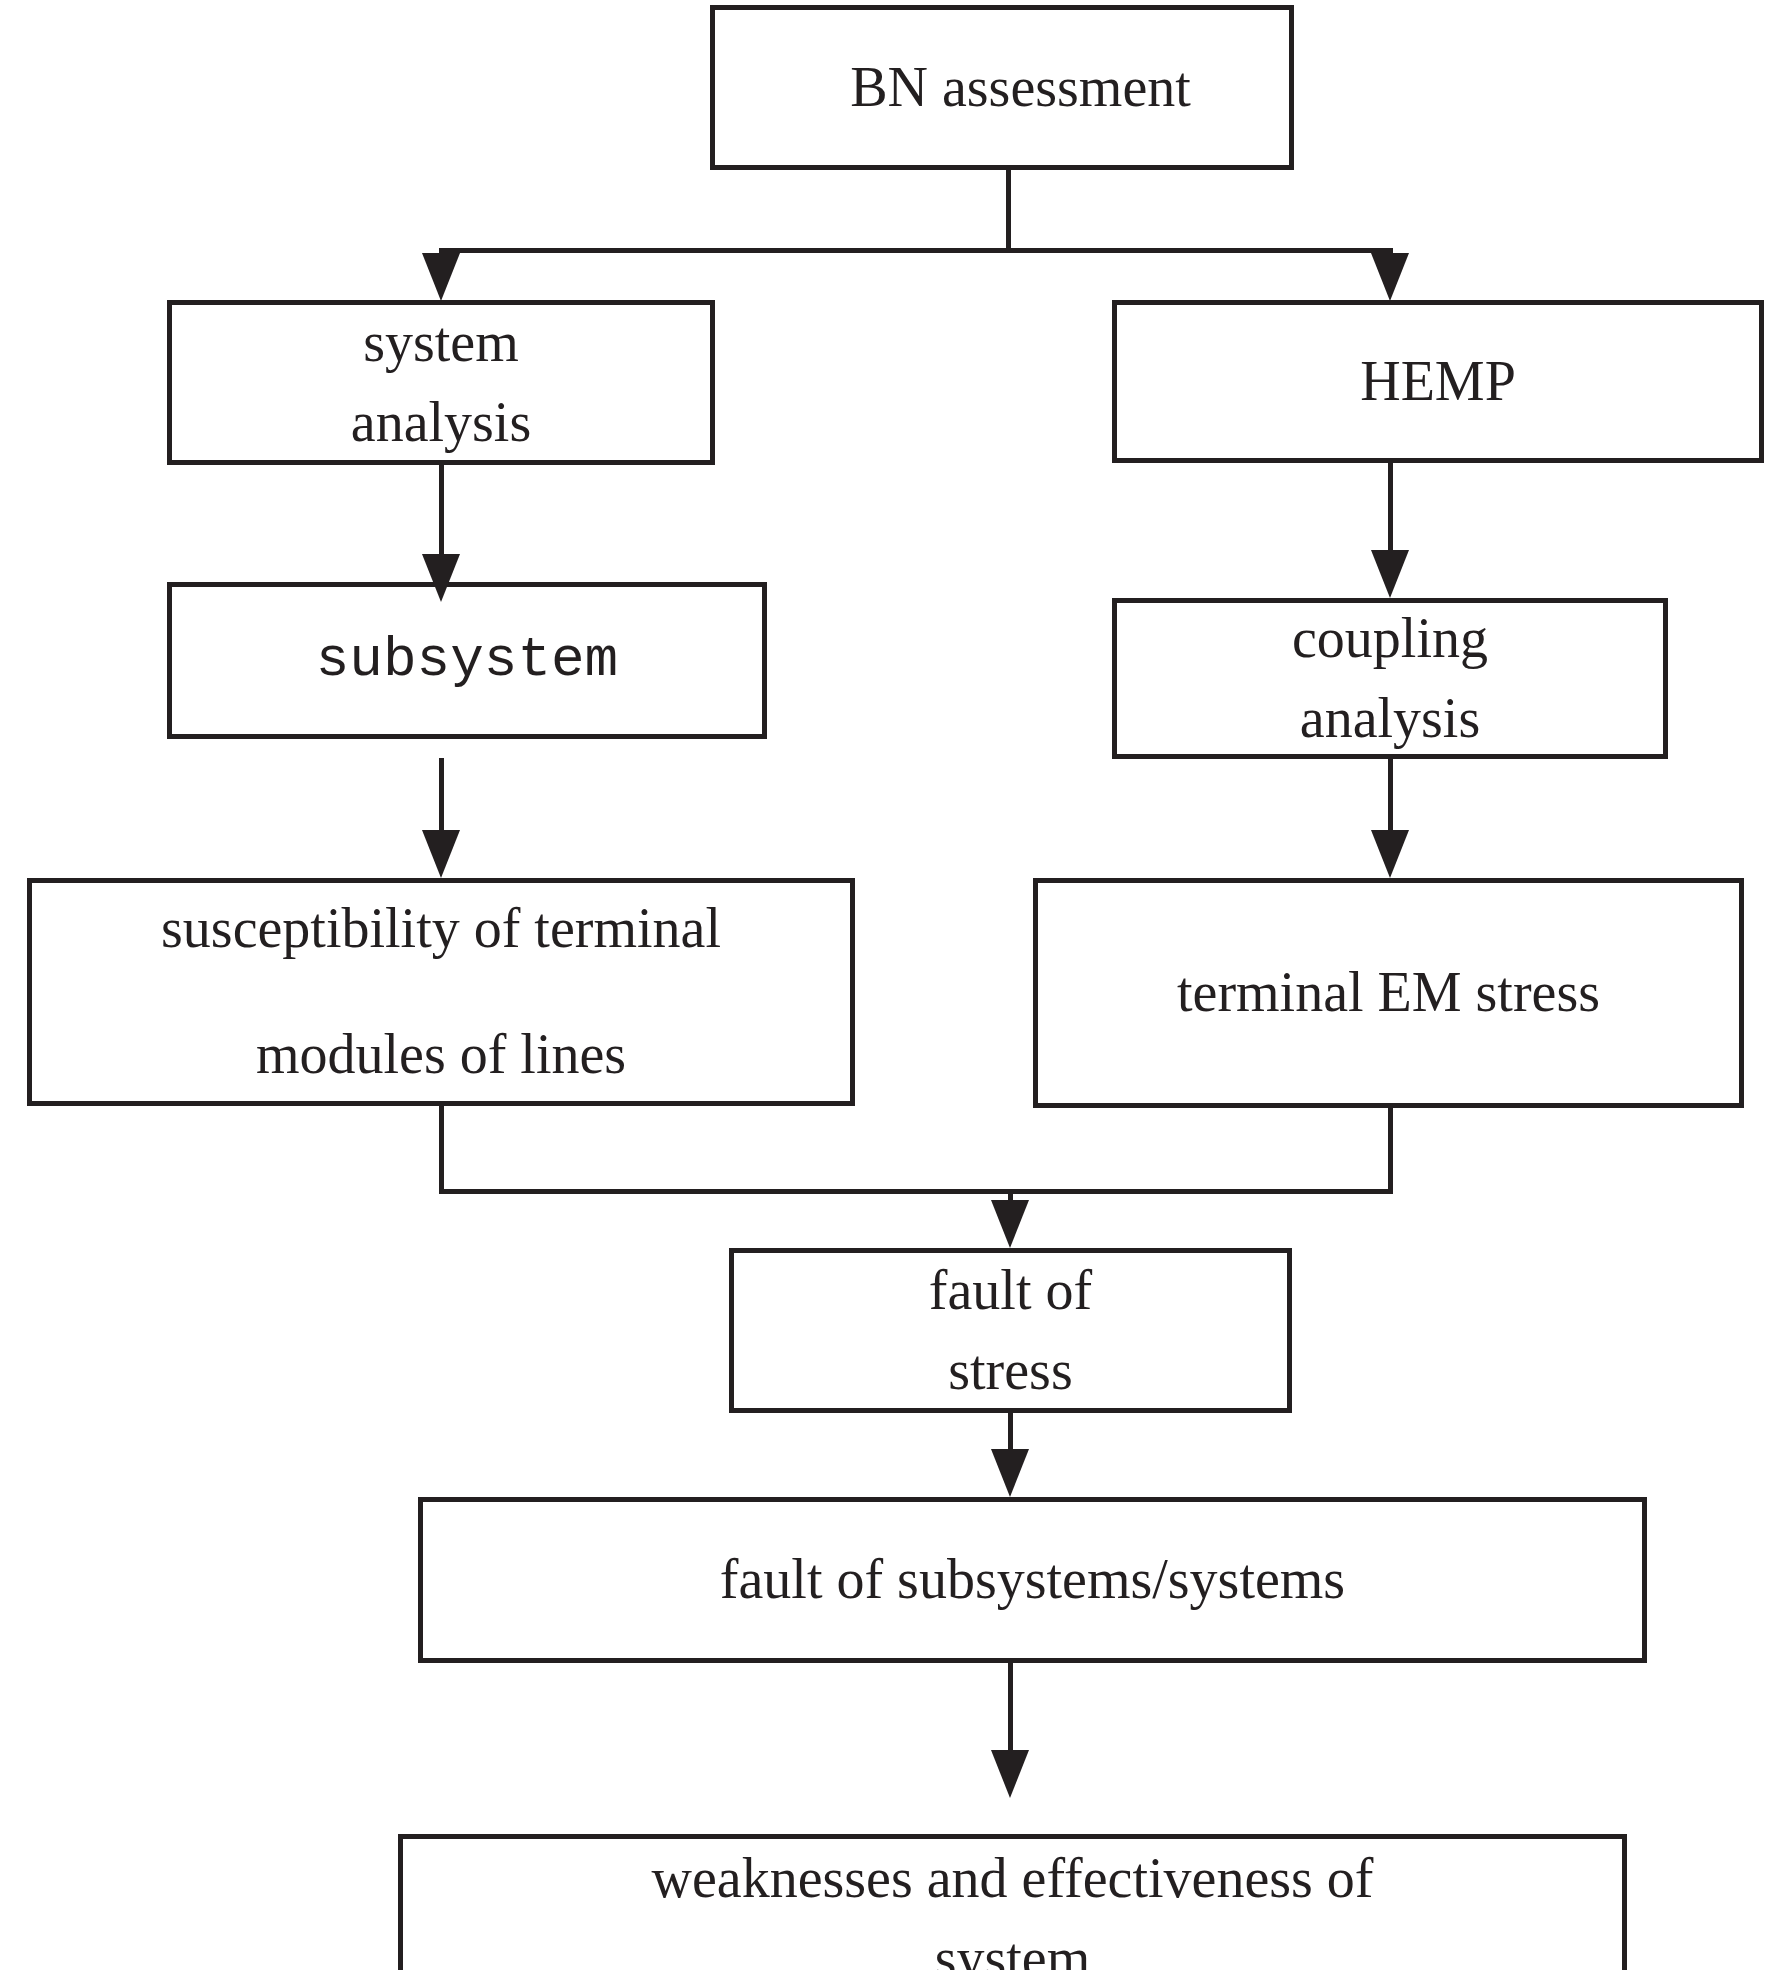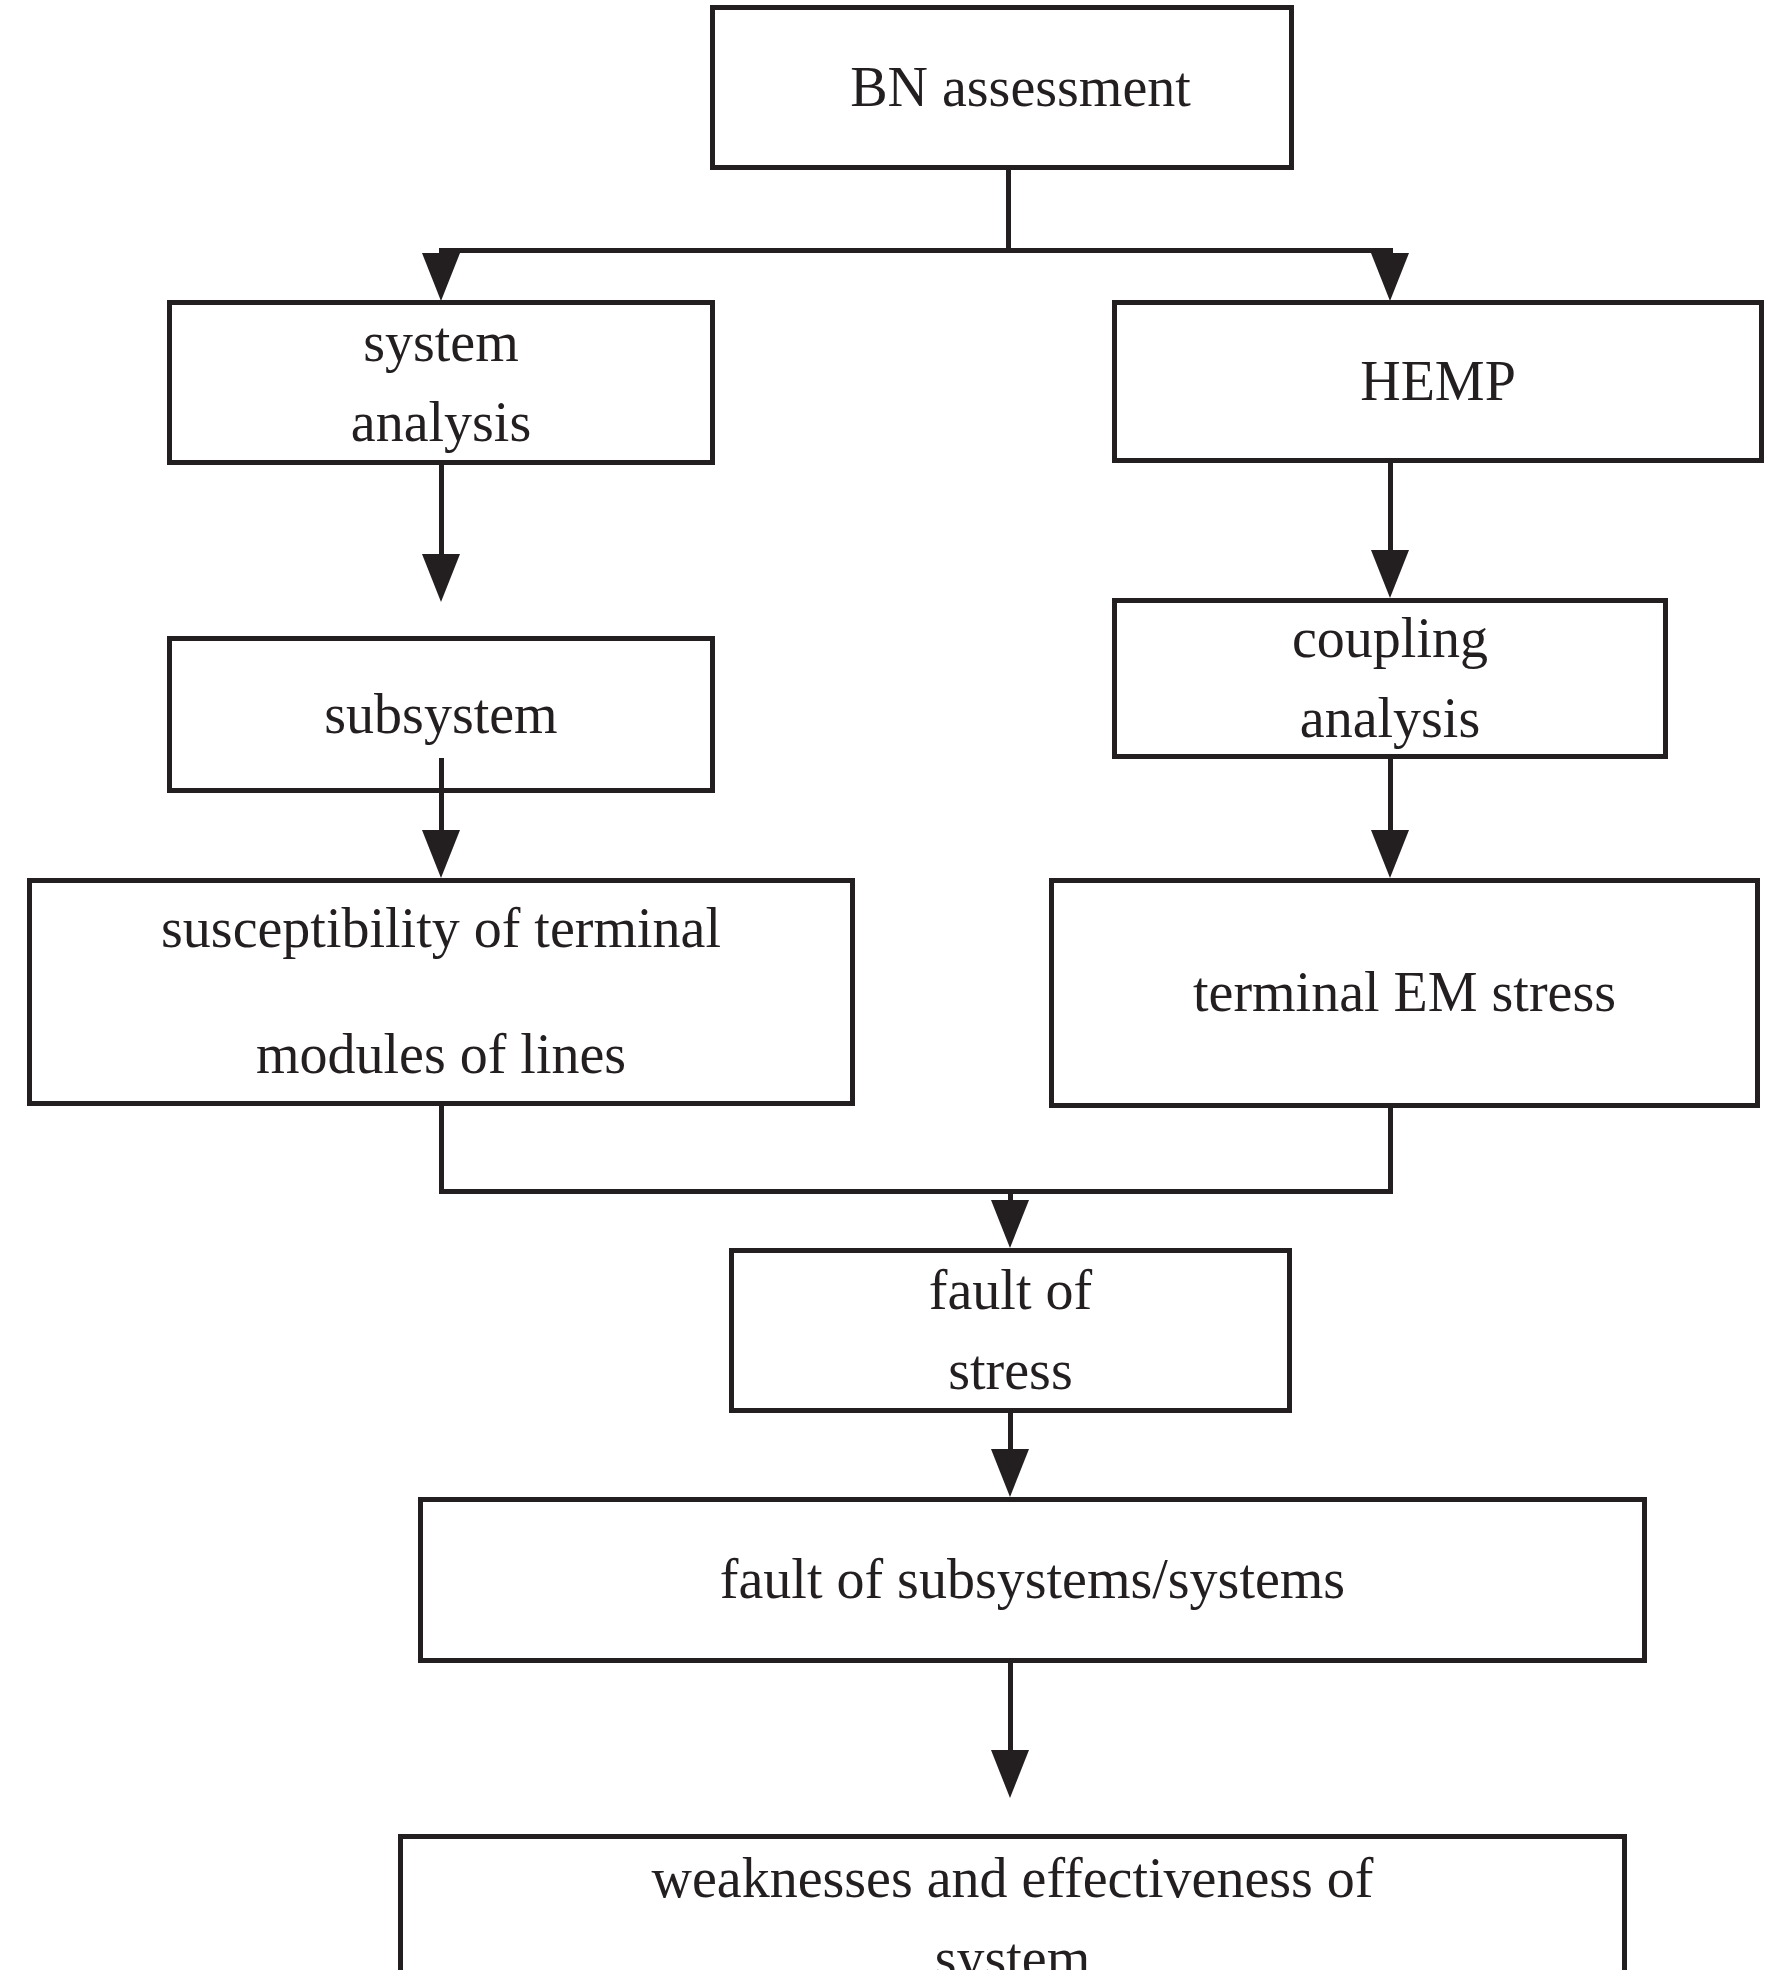--- a/index.html
+++ b/index.html
@@ -55,35 +55,35 @@
 
   <div class="box" style="left:167px;top:300px;width:548px;height:165px;">
     <span class="line">system</span>
     <span class="line">analysis</span>
   </div>
 
   <div class="box" style="left:1112px;top:300px;width:652px;height:163px;">
     <span class="line">HEMP</span>
   </div>
 
-  <div class="box" style="left:167px;top:636px;width:548px;height:157px;">
+  <div class="box" style="left:167px;top:582px;width:600px;height:157px;font-family:Liberation Mono, monospace;">
     <span class="line">subsystem</span>
   </div>
 
   <div class="box" style="left:1112px;top:598px;width:556px;height:161px;">
     <span class="line">coupling</span>
     <span class="line">analysis</span>
   </div>
 
   <div class="box" style="left:27px;top:878px;width:828px;height:228px;gap:46px;">
     <span class="line">susceptibility of terminal</span>
     <span class="line">modules of lines</span>
   </div>
 
-  <div class="box" style="left:1033px;top:878px;width:711px;height:230px;margin-left:16px;">
+  <div class="box" style="left:1033px;top:878px;width:711px;height:230px;">
     <span class="line">terminal EM stress</span>
   </div>
 
   <div class="box" style="left:729px;top:1248px;width:563px;height:165px;">
     <span class="line">fault of</span>
     <span class="line">stress</span>
   </div>
 
   <div class="box" style="left:398px;top:1497px;width:1229px;height:166px;margin-left:20px;">
     <span class="line">fault of subsystems/systems</span>

